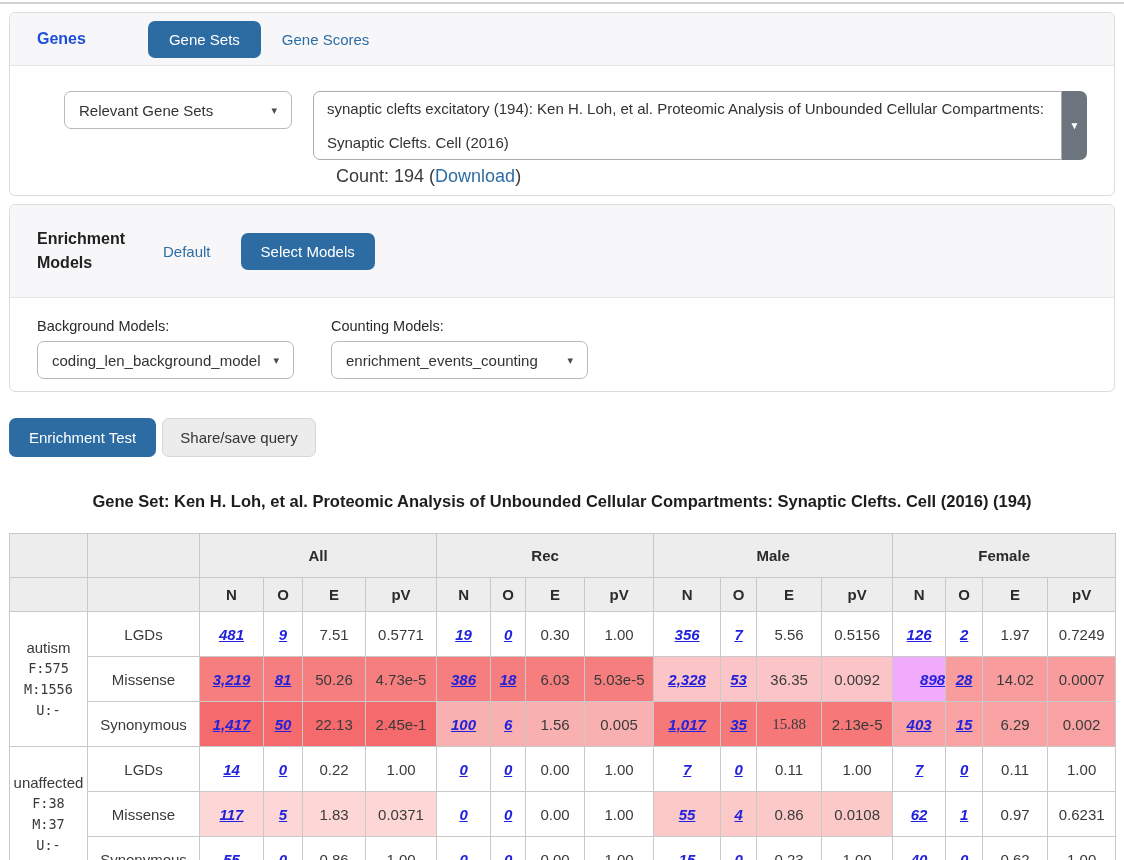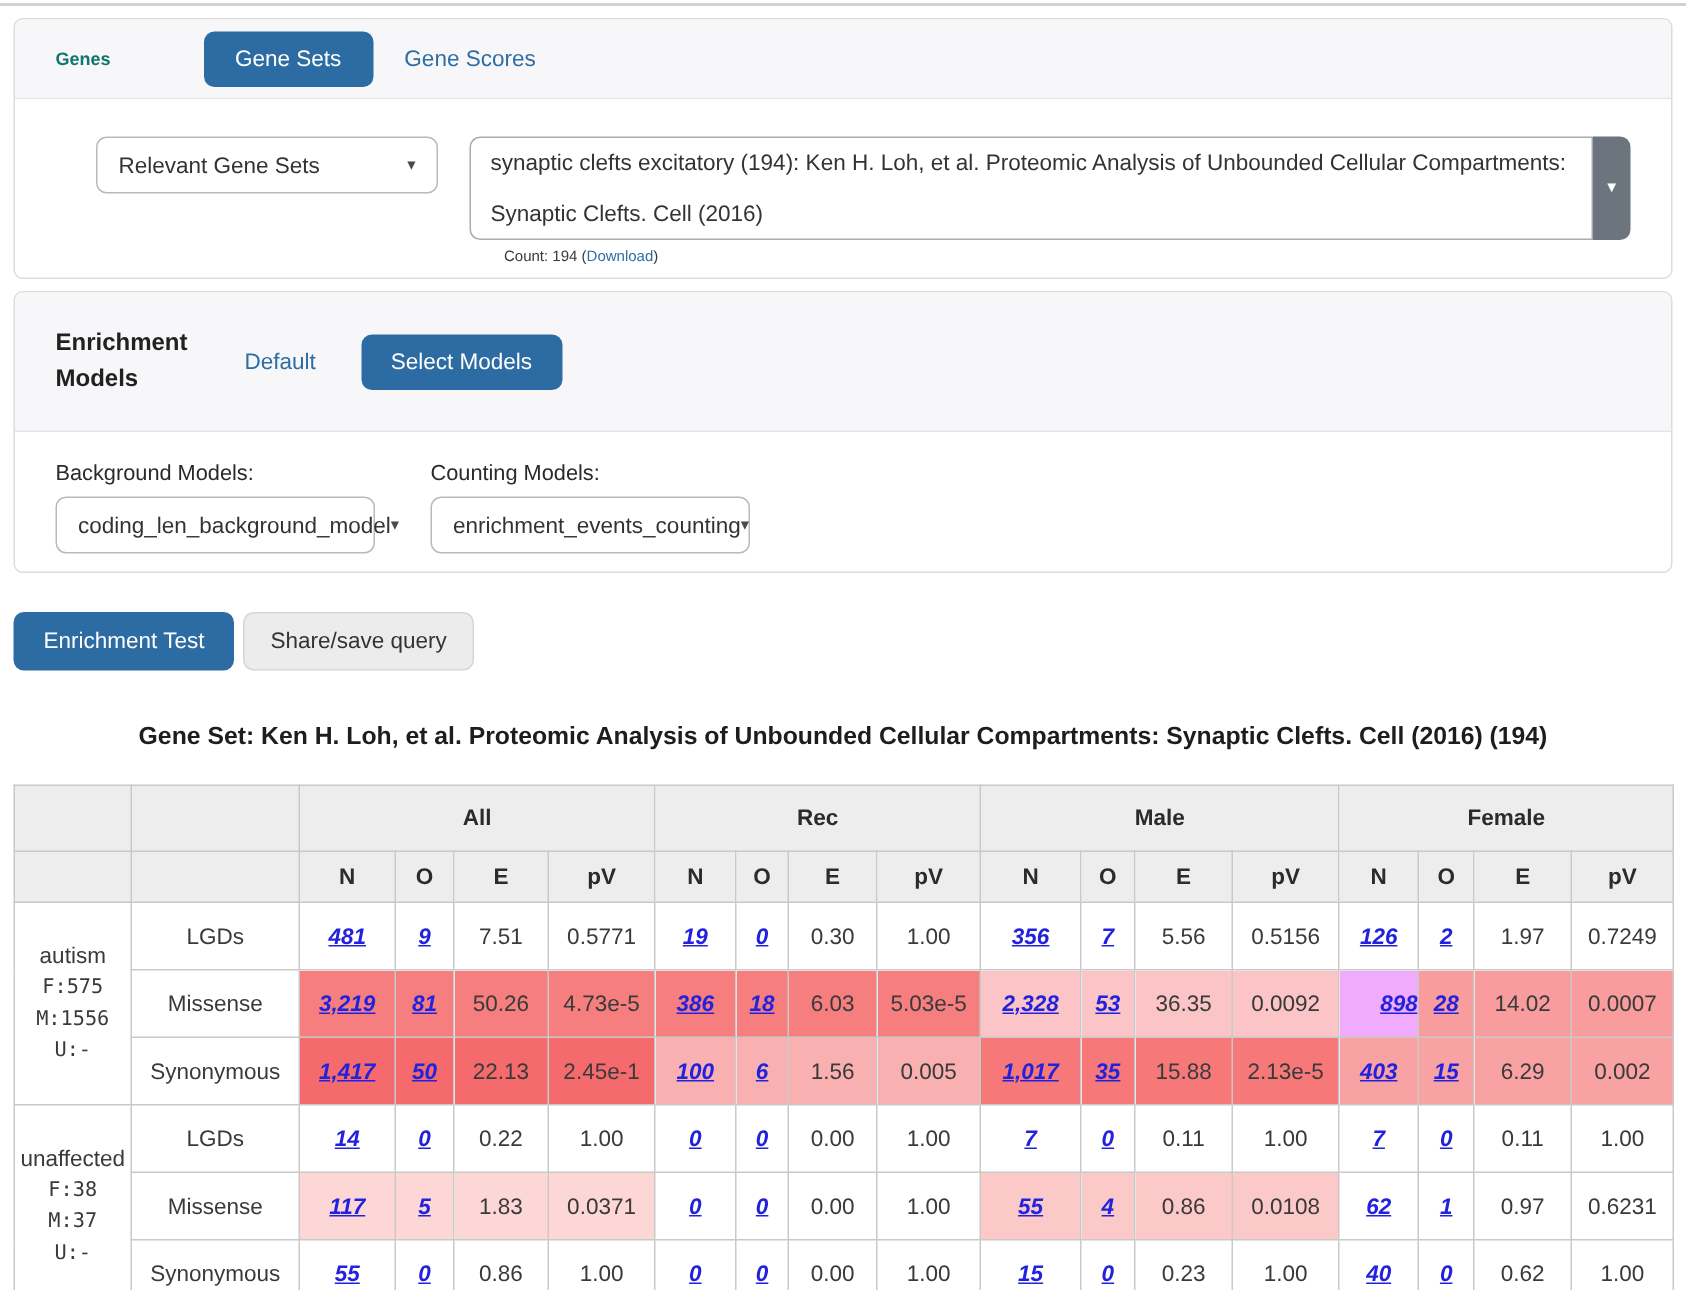--- a/index.html
+++ b/index.html
@@ -11,21 +11,21 @@
   }
   .topline { height:2px; background:#d2d2d2; margin-top:2px; }
 
   
   .panel { margin:8px 9px 0; border:1px solid #dcdcdc; border-radius:6px; background:#fff; }
   .panel-hd {
     display:flex; align-items:center;
     background:#f7f7f9; border-bottom:1px solid #e4e4e4;
     border-radius:6px 6px 0 0;
   }
-  .panel-title { font-weight:bold; font-size:12px; color:#0f766e; }
+  .panel-title { font-weight:bold; font-size:16px; color:#1d4ed8; }
 
   
   #genes-hd { height:53px; padding:0 27px; }
   .tabs { display:flex; align-items:center; margin-left:62px; }
   .tab-link { color:#2e6da4; font-size:15px; text-decoration:none; padding:10px 21px; cursor:pointer; }
   .tab-active {
     background:#2d6ca2; color:#fff; font-size:15px;
     border-radius:7px; padding:10px 21px; cursor:pointer;
   }
   .genes-body { padding:25px 27px 8px; }
@@ -42,36 +42,36 @@
     width:749px; height:69px; border:1px solid #ababab;
     border-radius:7px 0 0 7px; padding:0 13px;
     font-size:15px; line-height:33.5px; color:#333; background:#fff;
     overflow:hidden; cursor:pointer;
   }
   .gs-btn {
     width:25px; height:69px; background:#6c757d; border-radius:0 7px 7px 0;
     display:flex; align-items:center; justify-content:center;
     color:#fff; font-size:10px; cursor:pointer;
   }
-  .count-line { margin:6px 0 0 299px; font-size:10px; color:#3a3a3a; }
+  .count-line { margin:6px 0 0 299px; font-size:18px; color:#3a3a3a; }
   .link { color:#2e6da4; text-decoration:none; cursor:pointer; }
 
   
   #enrich-hd { padding:22px 27px; }
   .enrich-title { font-weight:bold; font-size:16px; line-height:24px; color:#212121; width:96px; }
   .default-link { margin-left:30px; font-size:15px; }
   .btn-blue {
     background:#2d6ca2; color:#fff; font-size:15px; border:none;
     border-radius:7px; padding:10px 20px; cursor:pointer;
     font-family:"Liberation Sans", sans-serif;
   }
   .select-models { margin-left:30px; }
   .enrich-body { padding:20px 27px 12px; display:flex; gap:37px; }
   .field-label { font-size:14.5px; color:#2a2a2a; margin-bottom:7px; }
-  .pill-model { width:213px; height:38px; }
+  .pill-model { width:257px; height:38px; }
 
   
   .actions { margin:26px 9px 0; display:flex; gap:6px; }
   .btn-light {
     background:#ececec; color:#333; font-size:15px;
     border:1px solid #d6d6d6; border-radius:7px; padding:10px 17px; cursor:pointer;
     font-family:"Liberation Sans", sans-serif;
   }
 
   
@@ -264,21 +264,21 @@
         <td style="background: rgb(245, 106, 108);"><a class="num" href="#">1,417</a></td>
         <td style="background: rgb(245, 106, 108);"><a class="num" href="#">50</a></td>
         <td style="background: rgb(245, 106, 108);">22.13</td>
         <td style="background: rgb(245, 106, 108);">2.45e-1</td>
         <td style="background: rgb(249, 176, 177);"><a class="num" href="#">100</a></td>
         <td style="background: rgb(249, 176, 177);"><a class="num" href="#">6</a></td>
         <td style="background: rgb(249, 176, 177);">1.56</td>
         <td style="background: rgb(249, 176, 177);">0.005</td>
         <td style="background: rgb(246, 120, 121);"><a class="num" href="#">1,017</a></td>
         <td style="background: rgb(246, 120, 121);"><a class="num" href="#">35</a></td>
-        <td style="background: rgb(246, 120, 121);">15.88</td>
+        <td style="background: rgb(246, 120, 121); font-family: Liberation Serif, serif;">15.88</td>
         <td style="background: rgb(246, 120, 121);">2.13e-5</td>
         <td style="background: rgb(248, 162, 163);"><a class="num" href="#">403</a></td>
         <td style="background: rgb(248, 162, 163);"><a class="num" href="#">15</a></td>
         <td style="background: rgb(248, 162, 163);">6.29</td>
         <td style="background: rgb(248, 162, 163);">0.002</td>
       </tr>
       <tr>
         <td rowspan="3" class="group-cell">
           <div>unaffected</div>
           <div class="mono">F:38</div>

